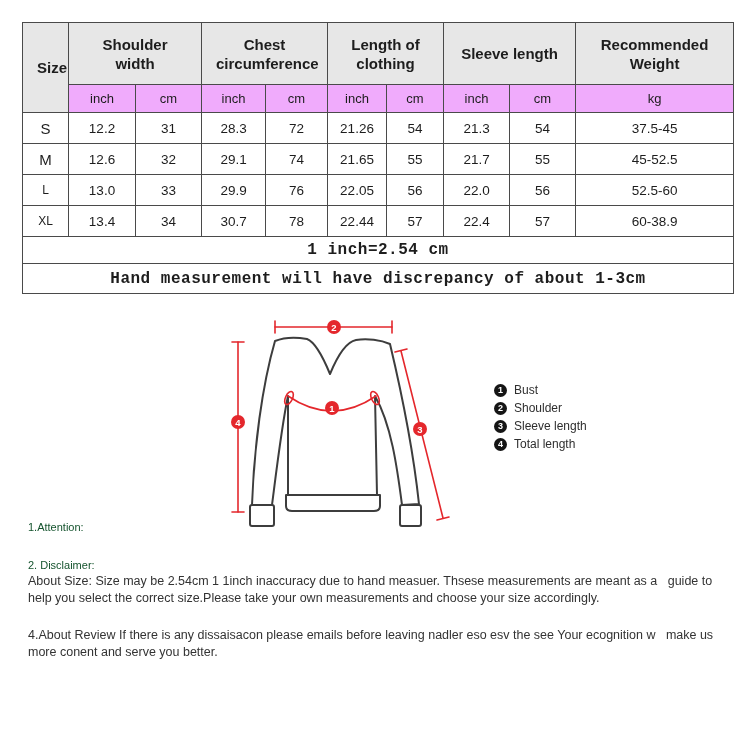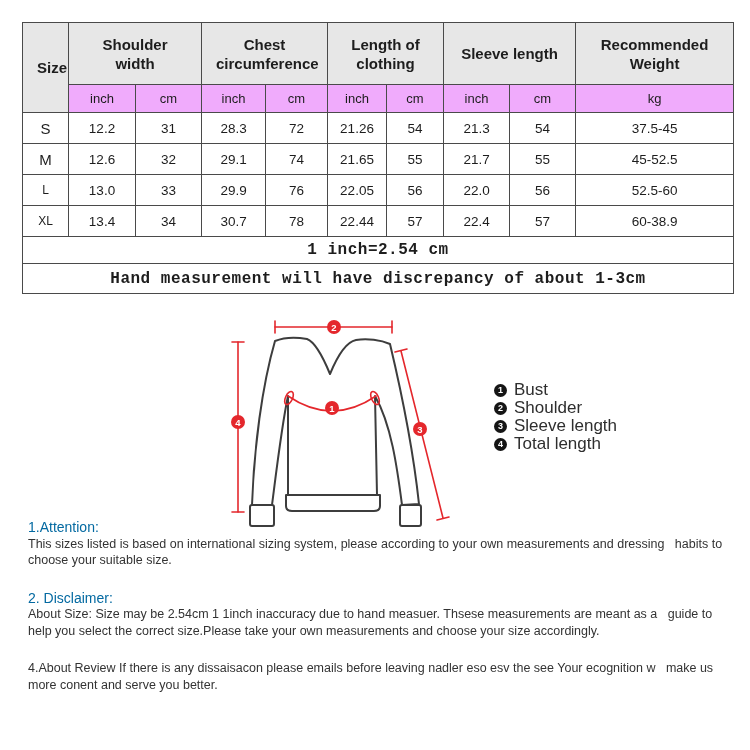--- a/index.html
+++ b/index.html
@@ -36,26 +36,26 @@
   .sweater-svg { position:absolute; left:220px; top:308px; }
 
   
   .legend { position:absolute; left:494px; top:381px; }
   .legend-item { display:flex; align-items:center; height:18px; }
   .legend-bullet {
     width:13px; height:13px; border-radius:50%; background:#151515;
     color:#ffffff; font-size:9px; font-weight:bold; line-height:13px;
     text-align:center; flex:0 0 13px; margin-right:7px;
   }
-  .legend-label { font-size:17px; color:#2e2e2e; }
+  .legend-label { font-size:12px; color:#2e2e2e; }
 
   
   .notes { position:absolute; left:28px; top:519px; width:704px; }
   .note { margin-bottom:21px; }
-  .note-heading { font-size:14px; color:#0369a1; line-height:16.5px; }
+  .note-heading { font-size:11px; color:#14532d; line-height:16.5px; }
   .note-heading:empty { display:none; }
   .note-body {
     font-size:12.5px; color:#333; line-height:16.5px; white-space:pre-wrap;
   }
 </style>
 </head>
 <body>
 
 <div class="page">
 
@@ -221,21 +221,20 @@
     </div>
     <div class="legend-item">
       <span class="legend-bullet">4</span>
       <span class="legend-label">Total length</span>
     </div>
   </div>
 
   <div class="notes">
     <div class="note">
       <div class="note-heading">1.Attention:</div>
-      <div class="note-body">This sizes listed is based on international sizing system, please according to your own measurements and dressing   habits to choose your suitable size.</div>
     </div>
     <div class="note">
       <div class="note-heading">2. Disclaimer:</div>
       <div class="note-body">About Size: Size may be 2.54cm 1 1inch inaccuracy due to hand measuer. Thsese measurements are meant as a   guide to help you select the correct size.Please take your own measurements and choose your size accordingly.</div>
     </div>
     <div class="note">
 
       <div class="note-body">4.About Review If there is any dissaisacon please emails before leaving nadler eso esv the see Your ecognition w   make us more conent and serve you better.</div>
     </div>
   </div>

